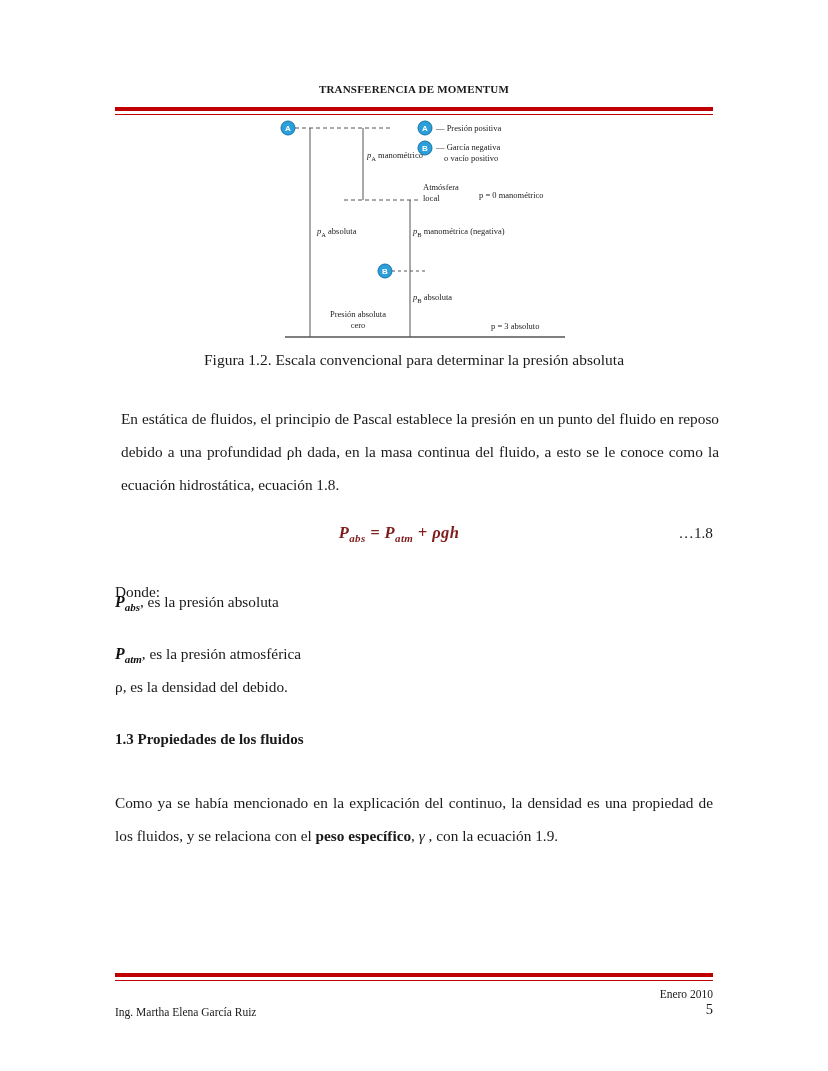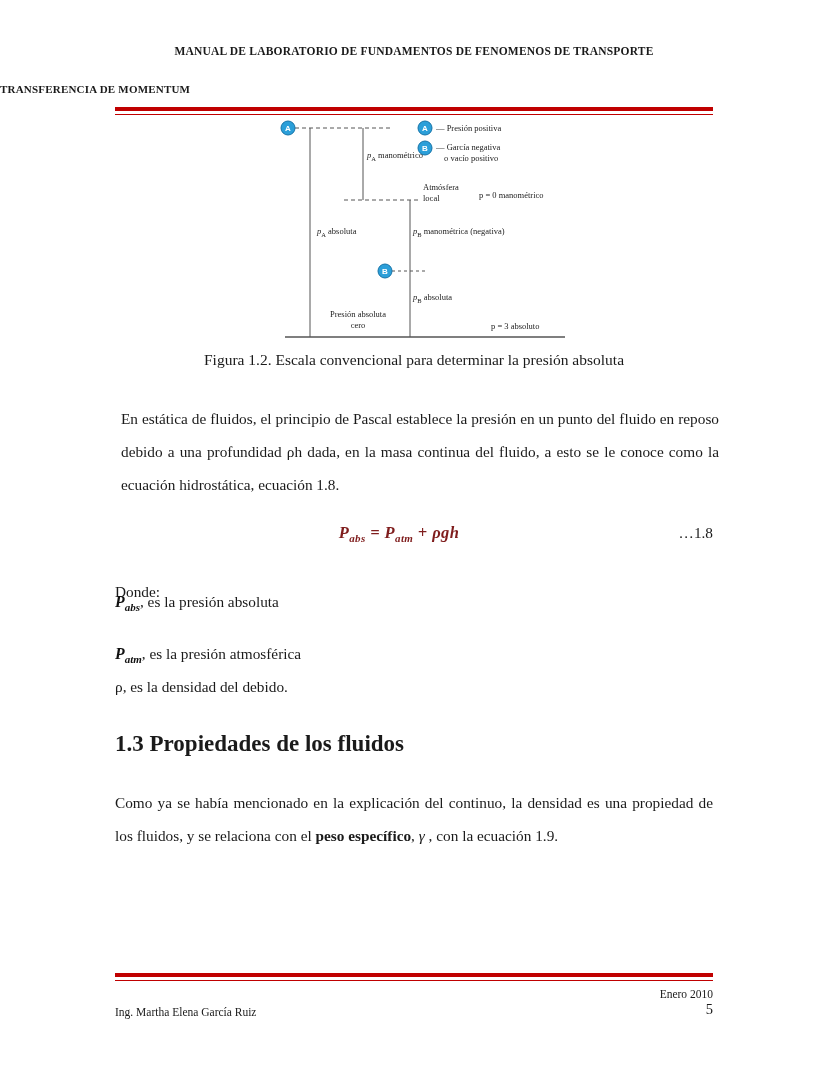--- a/index.html
+++ b/index.html
@@ -3,21 +3,21 @@
 <meta charset="utf-8">
 <style>
   * { margin:0; padding:0; box-sizing:border-box; }
   html,body { background:#ffffff; }
   .page {
     position:relative; width:828px; height:1071px; background:#ffffff;
     font-family:"Liberation Serif", serif; color:#1a1a1a; overflow:hidden;
   }
   .hdr1 { position:absolute; top:45px; left:0; width:100%; text-align:center;
           font-weight:bold; font-size:11.5px; letter-spacing:0.2px; }
-  .hdr2 { position:absolute; top:83px; left:0; width:100%; text-align:left;
+  .hdr2 { position:absolute; top:83px; left:0; width:100%; text-align:center;
           font-weight:bold; font-size:11px; letter-spacing:0.2px; }
   .rule { position:absolute; left:115px; width:598px; height:8px;
           border-top:4.5px solid #C00000; border-bottom:1.5px solid #C00000; }
   .rule-top { top:107px; }
   .rule-bottom { top:973px; }
 
   
   .figure { position:absolute; left:278px; top:116px; width:292px; height:232px; }
   .figure svg { position:absolute; left:0; top:0; }
   .dlabel { position:absolute; font-size:8.5px; line-height:11px; white-space:nowrap; color:#222; }
@@ -40,32 +40,31 @@
   .eq18 { top:516px; }
   .eq19 { top:874px; }
   .eqmath { font-weight:bold; font-style:italic; font-size:16.5px; letter-spacing:0.4px; color:#7f1d1d; margin-right:30px; }
   .eqmath sub { font-size:11px; }
   .eqmath2 { font-style:italic; font-size:15.8px; letter-spacing:0.5px; }
   .eq-num { position:absolute; right:0; top:0; font-size:15.3px; font-weight:normal; font-style:normal; color:#1a1a1a; }
 
   .bmath { font-weight:bold; font-style:italic; font-size:15.8px; color:#111; }
   .bmath sub { font-size:11px; }
 
-  .section { position:absolute; top:731px; left:115px; font-size:23px; font-weight:bold; }
+  .section { position:absolute; top:731px; left:115px; font-size:15px; font-weight:bold; }
 
   .footer-date   { position:absolute; top:988px;  left:115px; width:598px; text-align:right; font-size:11.5px; }
   .footer-author { position:absolute; top:1006px; left:115px; font-size:11.5px; }
   .footer-page   { position:absolute; top:1001px; left:115px; width:598px; text-align:right; font-size:14.5px; }
 </style>
 </head>
 <body>
 
 <div class="page">
 
-  <div class="hdr1">MANUAL DE LABORATORIO DE FUNDAMENTOS DE FENOMENOS DE TRANSPORTE</div>
   <div class="hdr2">TRANSFERENCIA DE MOMENTUM</div>
   <div class="rule rule-top"></div>
 
   <div class="figure">
     <svg width="292" height="232" viewBox="0 0 292 232">
       <g stroke="#555555" stroke-width="1" fill="none">
         <line x1="17" y1="12" x2="112" y2="12" stroke-dasharray="4 3"></line>
         <line x1="32" y1="12" x2="32" y2="221"></line>
         <line x1="85" y1="12" x2="85" y2="84"></line>
         <line x1="66" y1="84" x2="140" y2="84" stroke-dasharray="4 3"></line>

